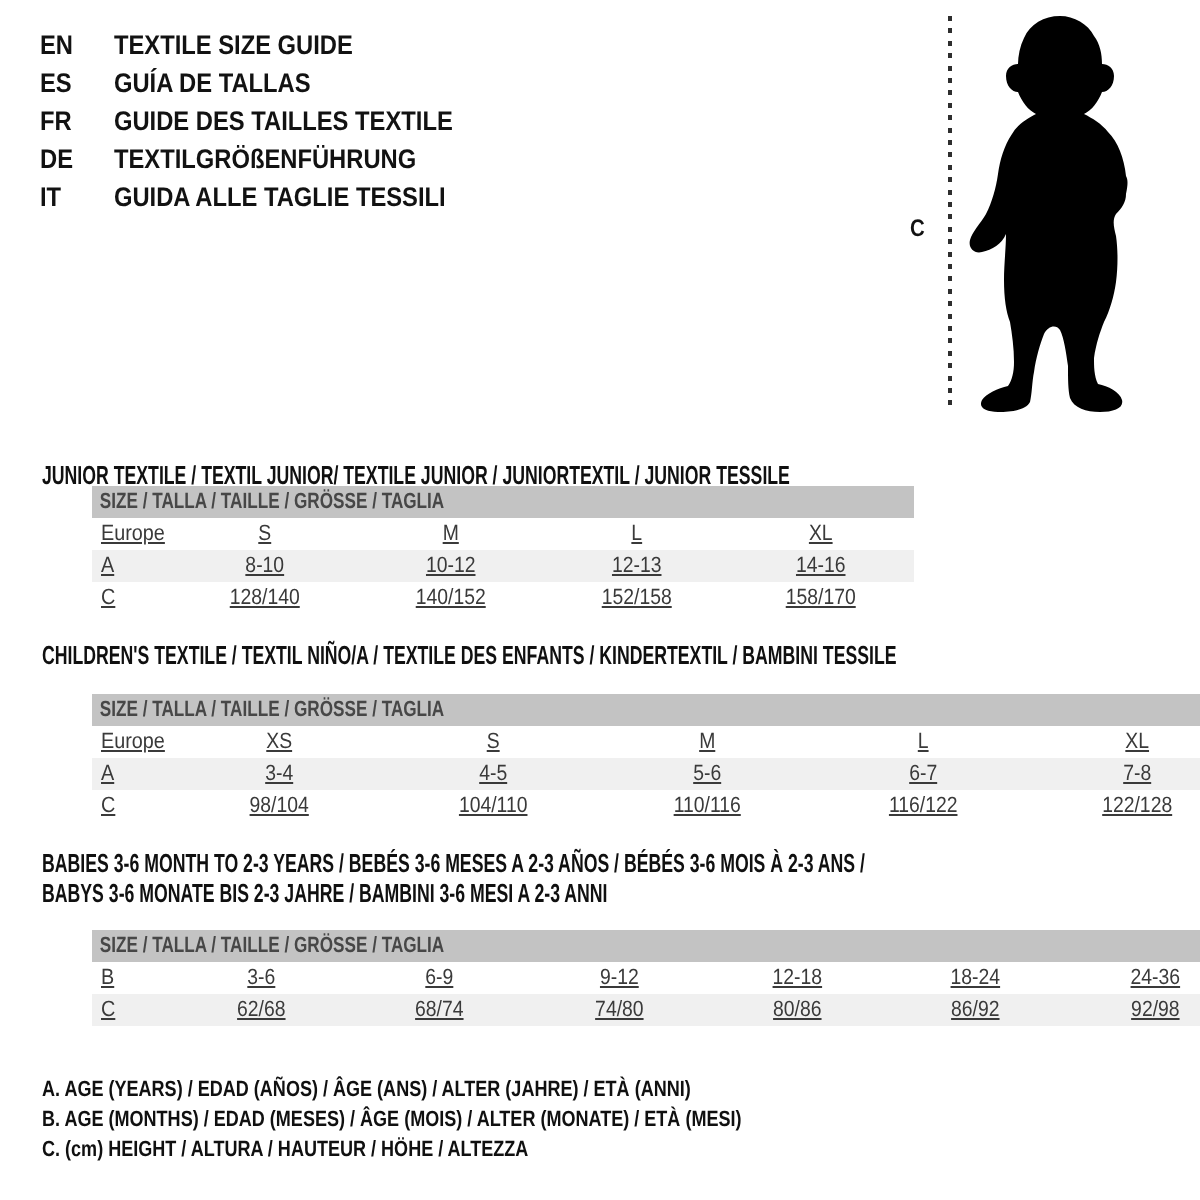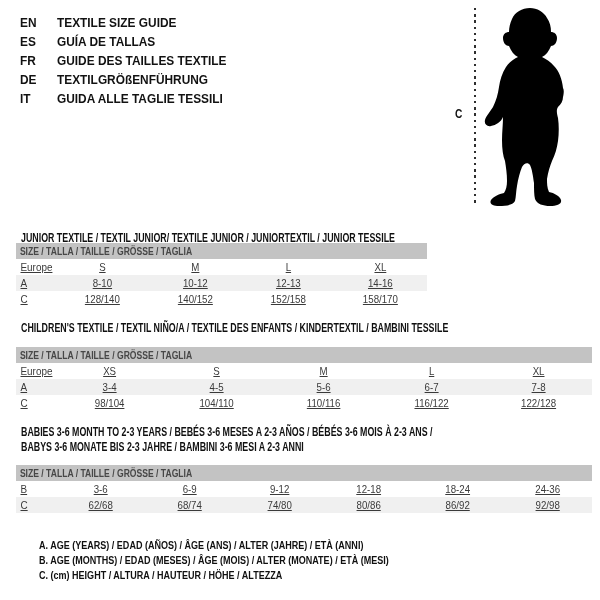--- a/index.html
+++ b/index.html
@@ -21,31 +21,31 @@
   .figure-label{left:455px;top:107px;font-weight:bold;font-size:12px;color:#121212;
     transform:scaleX(0.85);transform-origin:0 0;}
   .baby-svg{left:475px;top:2px;}
 
   
   .sec-title{white-space:nowrap;}
   .sec-title div{font-size:13px;font-weight:bold;line-height:15px;color:#101010;
     transform:scaleX(0.68);transform-origin:0 0;white-space:nowrap;}
 
   
-  .tbl{font-size:11px;color:#3a3a3a;}
+  .tbl{font-size:11px;color:#3a3a3a;margin-left:30px;}
   .tbl-hdr{background:#c3c3c3;height:16px;line-height:16px;overflow:hidden;}
   .tbl-hdr span{display:inline-block;font-weight:bold;font-size:11px;color:#474747;
     transform:scaleX(0.78);transform-origin:0 50%;padding-left:5px;white-space:nowrap;}
   .tbl-row{display:grid;height:16px;line-height:16px;align-items:center;text-decoration:underline;}
   .tbl-row.alt{background:#f0f0f0;}
   .cell-label{padding-left:5px;transform:scaleX(0.9);transform-origin:0 50%;white-space:nowrap;}
   .cell{text-align:center;transform:scaleX(0.88);transform-origin:50% 50%;white-space:nowrap;}
 
   
-  .notes{left:39px;top:538px;}
+  .notes{left:21px;top:538px;}
   .note-line{font-size:11px;font-weight:bold;line-height:15px;color:#101010;
     transform:scaleX(0.82);transform-origin:0 0;white-space:nowrap;}
 </style>
 </head>
 <body>
 
 <div class="abs lang-list">
     <div class="lang-row">
       <span class="lang-code">EN</span>
       <span class="lang-label">TEXTILE SIZE GUIDE</span>

